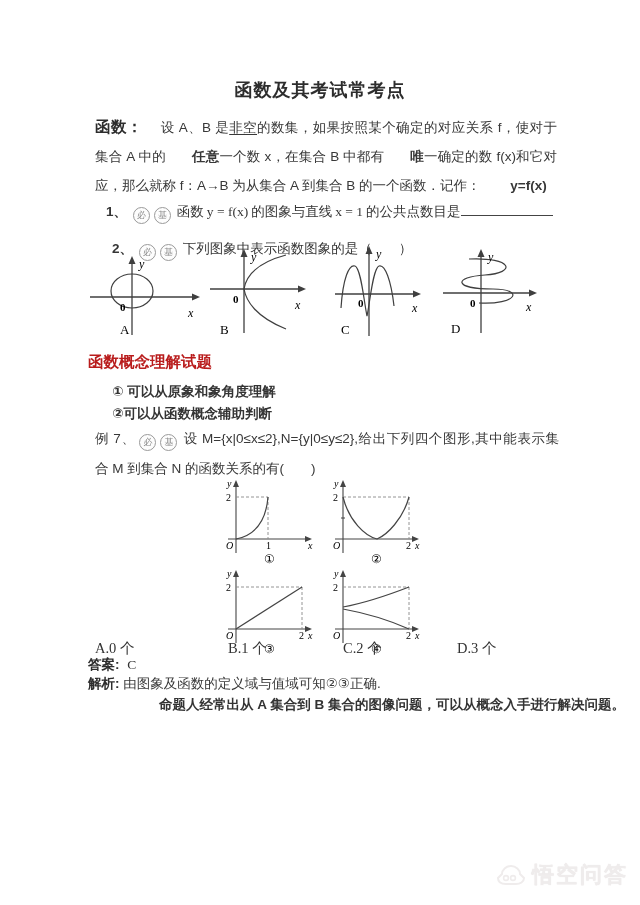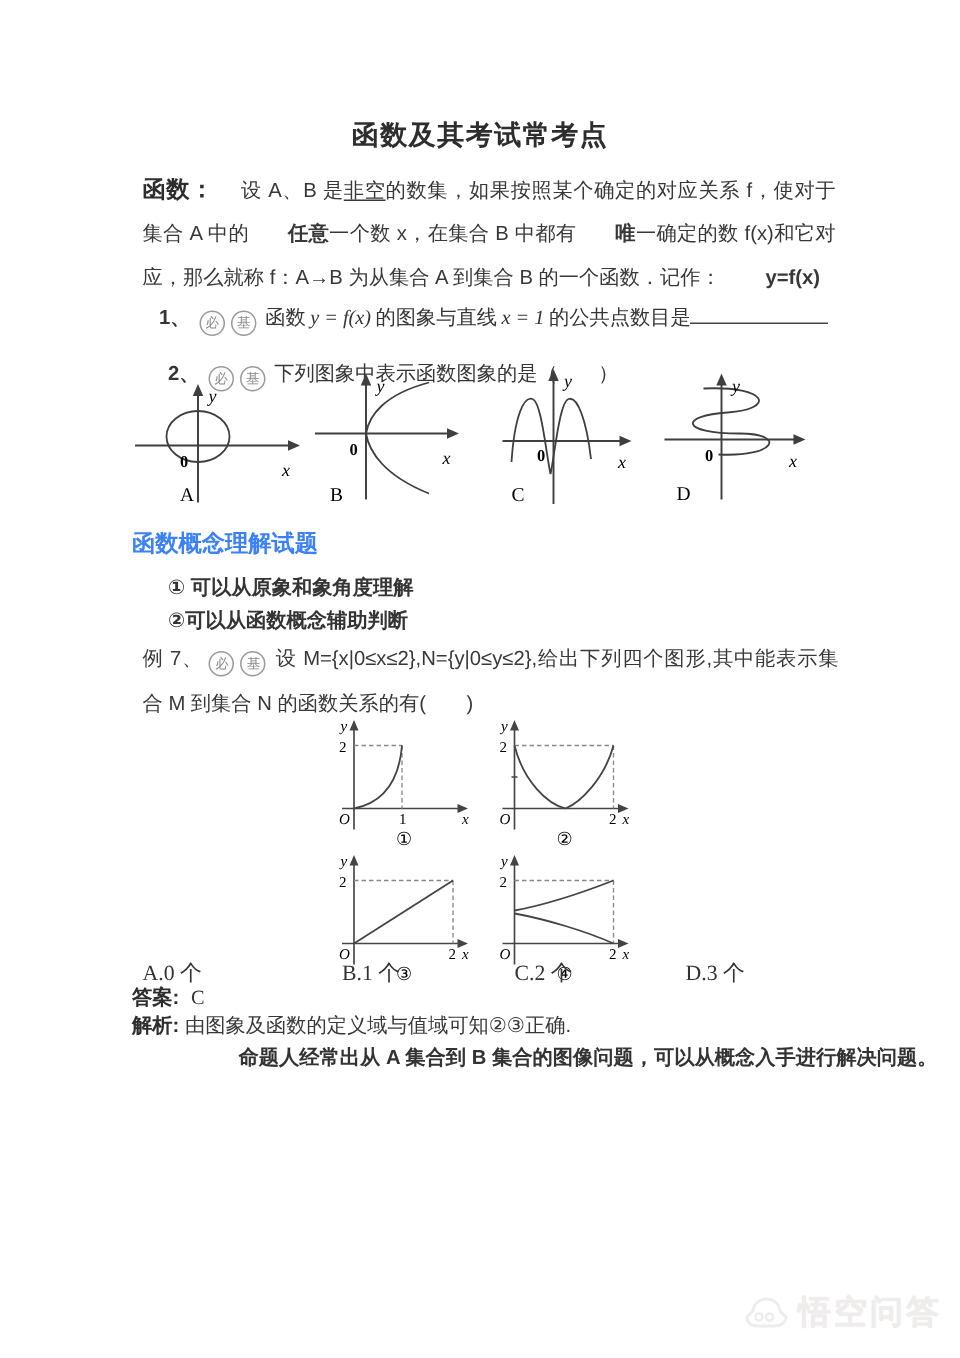--- a/index.html
+++ b/index.html
@@ -24,24 +24,24 @@
   .b{font-weight:bold;margin-left:26px;}
   
   .badge{
     display:inline-block;width:15px;height:15px;border:1px solid #9a9a9a;border-radius:50%;
     font-size:9px;line-height:15px;text-align:center;color:#8a8a8a;
     margin:0 2px;vertical-align:-2px;background:#fdfdfd;
   }
   
   .q-line{white-space:nowrap;color:#353535;}
   .q-num{font-weight:bold;margin-right:4px;}
-  .math{font-family:"Liberation Serif","DejaVu Serif",serif;font-style:italic;padding:0 3px;}
+  .math{font-family:"Liberation Serif","DejaVu Serif",serif;padding:0 3px;}
   .blank{display:inline-block;width:92px;border-bottom:1.2px solid #444;height:13px;vertical-align:baseline;}
   
-  .sec-head{font-size:15.5px;font-weight:bold;color:#3b82f6;}
+  .sec-head{font-size:15.5px;font-weight:bold;color:#b91c1c;}
   .point{font-weight:bold;color:#343434;}
   
   .ex-para{top:424px;left:95px;width:464px;line-height:30px;text-align:justify;color:#383838;}
   .ex-label{font-weight:normal;margin-right:2px;}
   
   svg{display:block;}
   svg text{font-family:"Liberation Serif","DejaVu Serif",serif;}
   .mini-grid{
     top:477px;left:222px;display:grid;grid-template-columns:95px 95px;grid-column-gap:12px;grid-row-gap:0px;
   }

